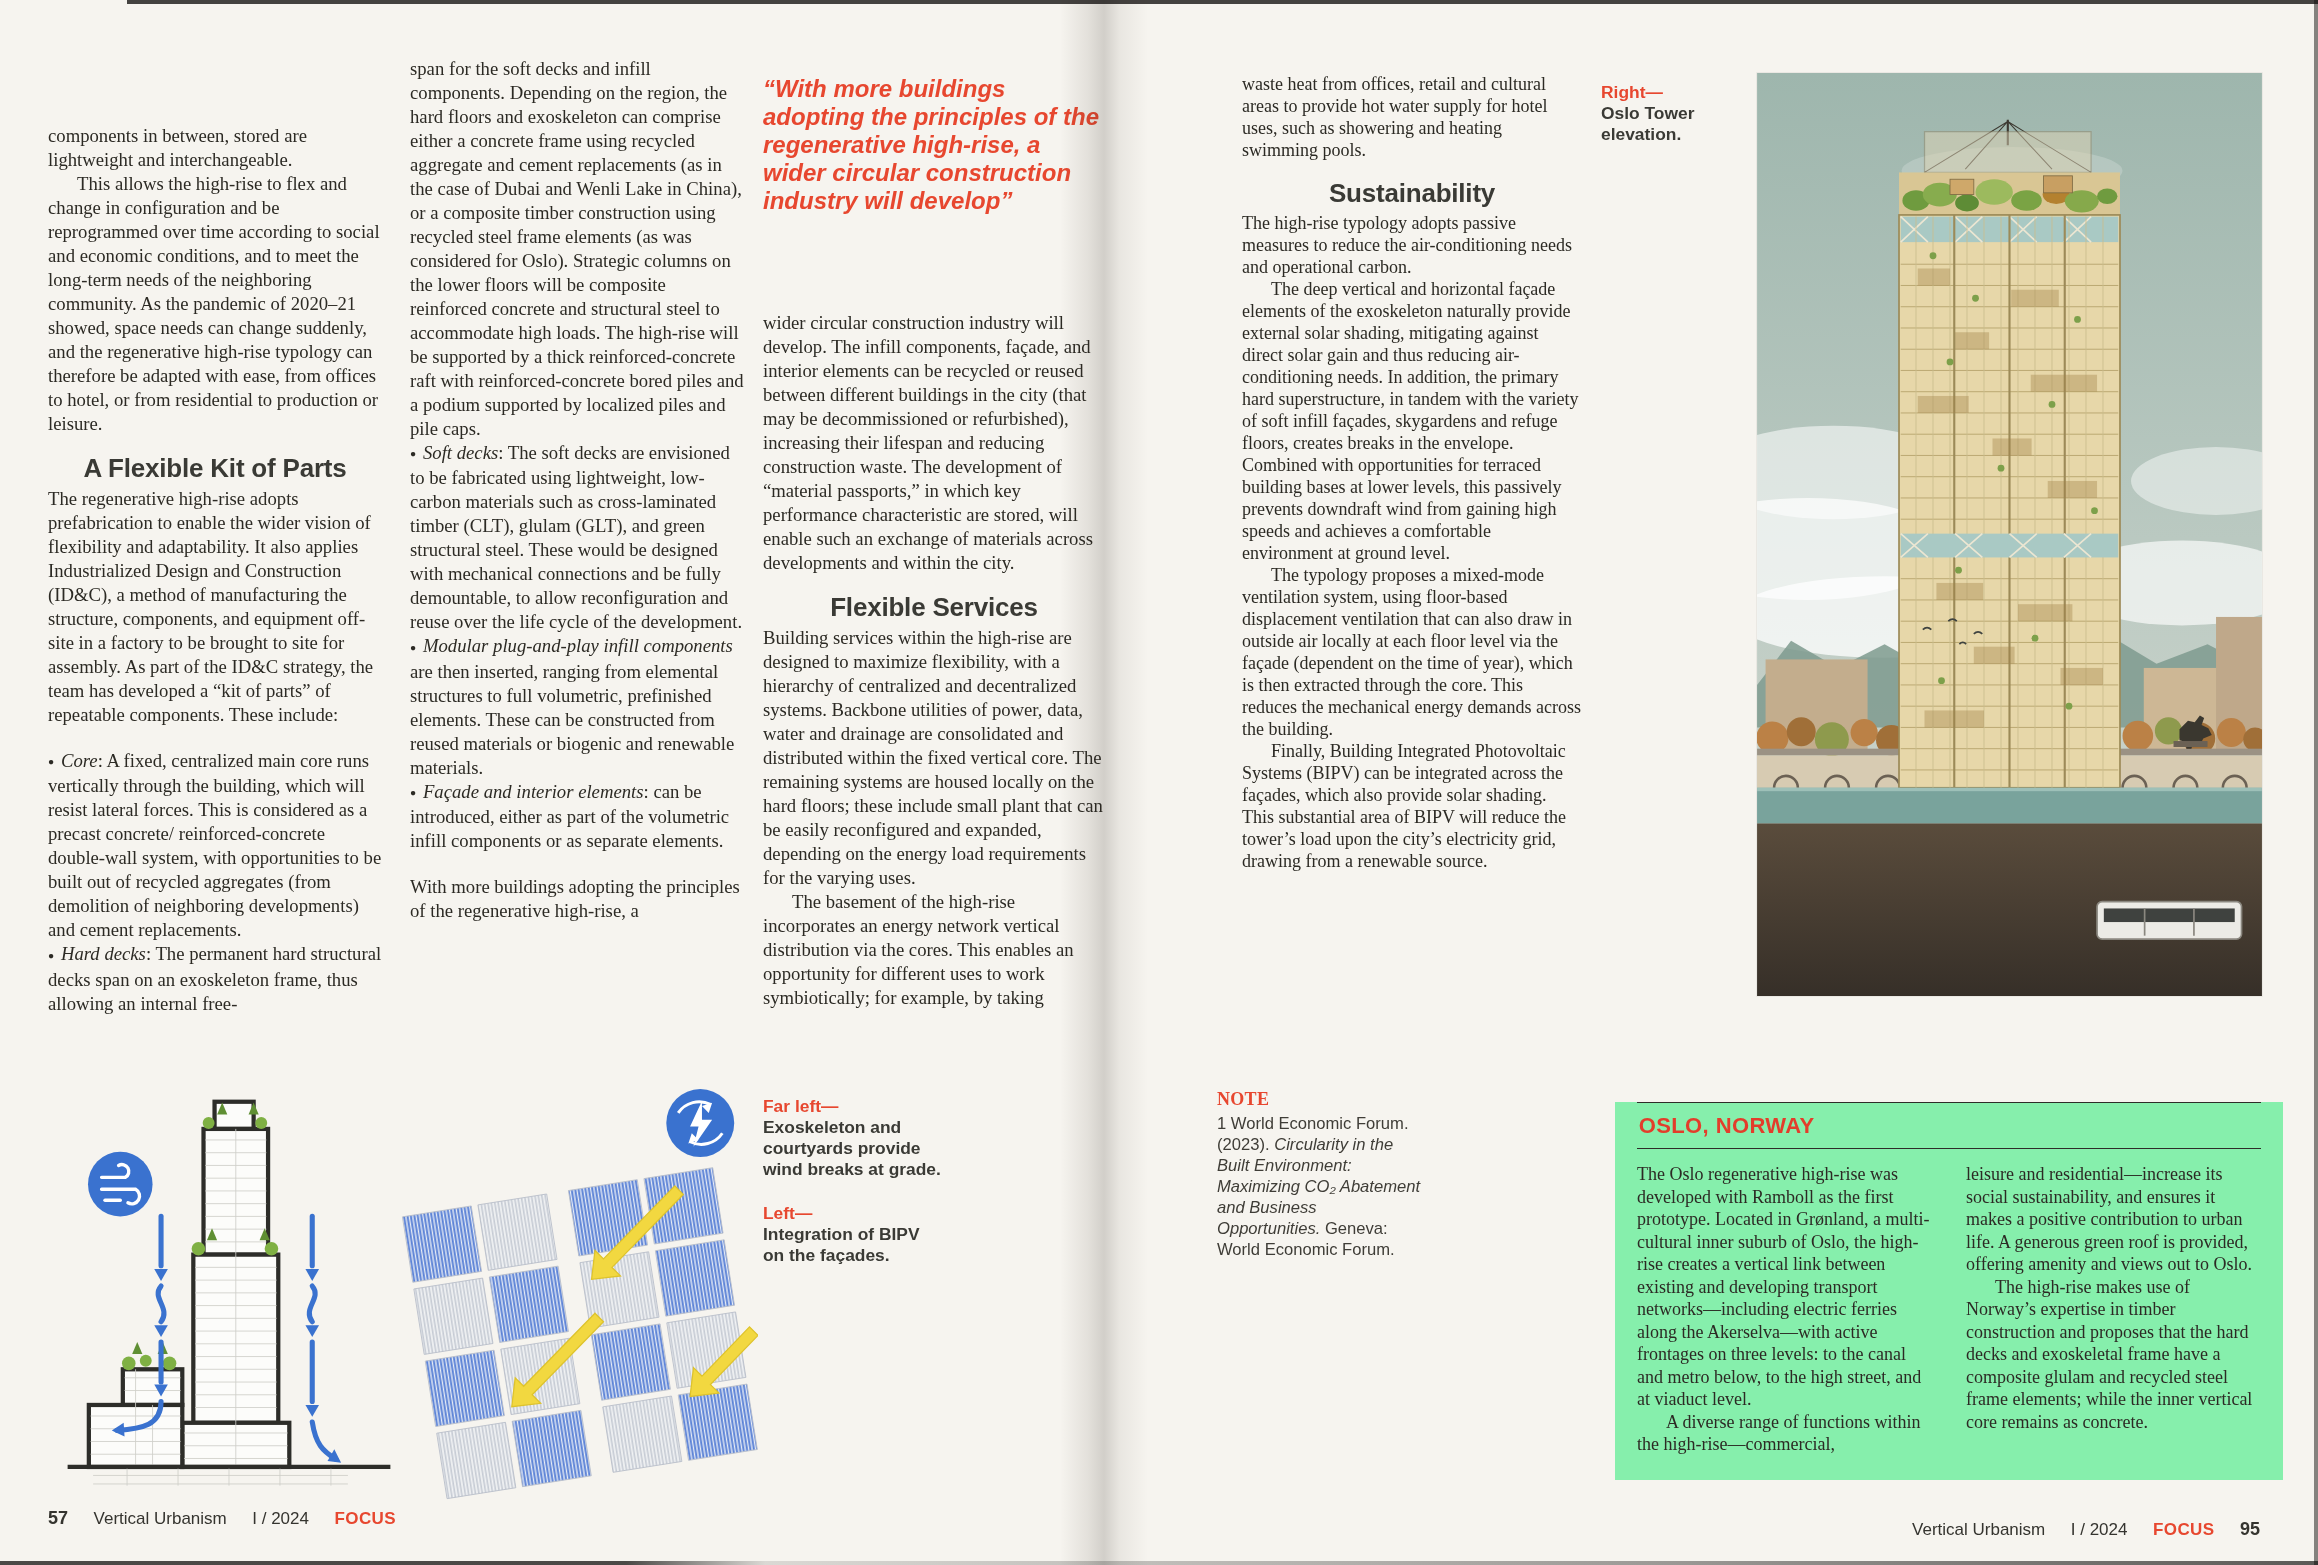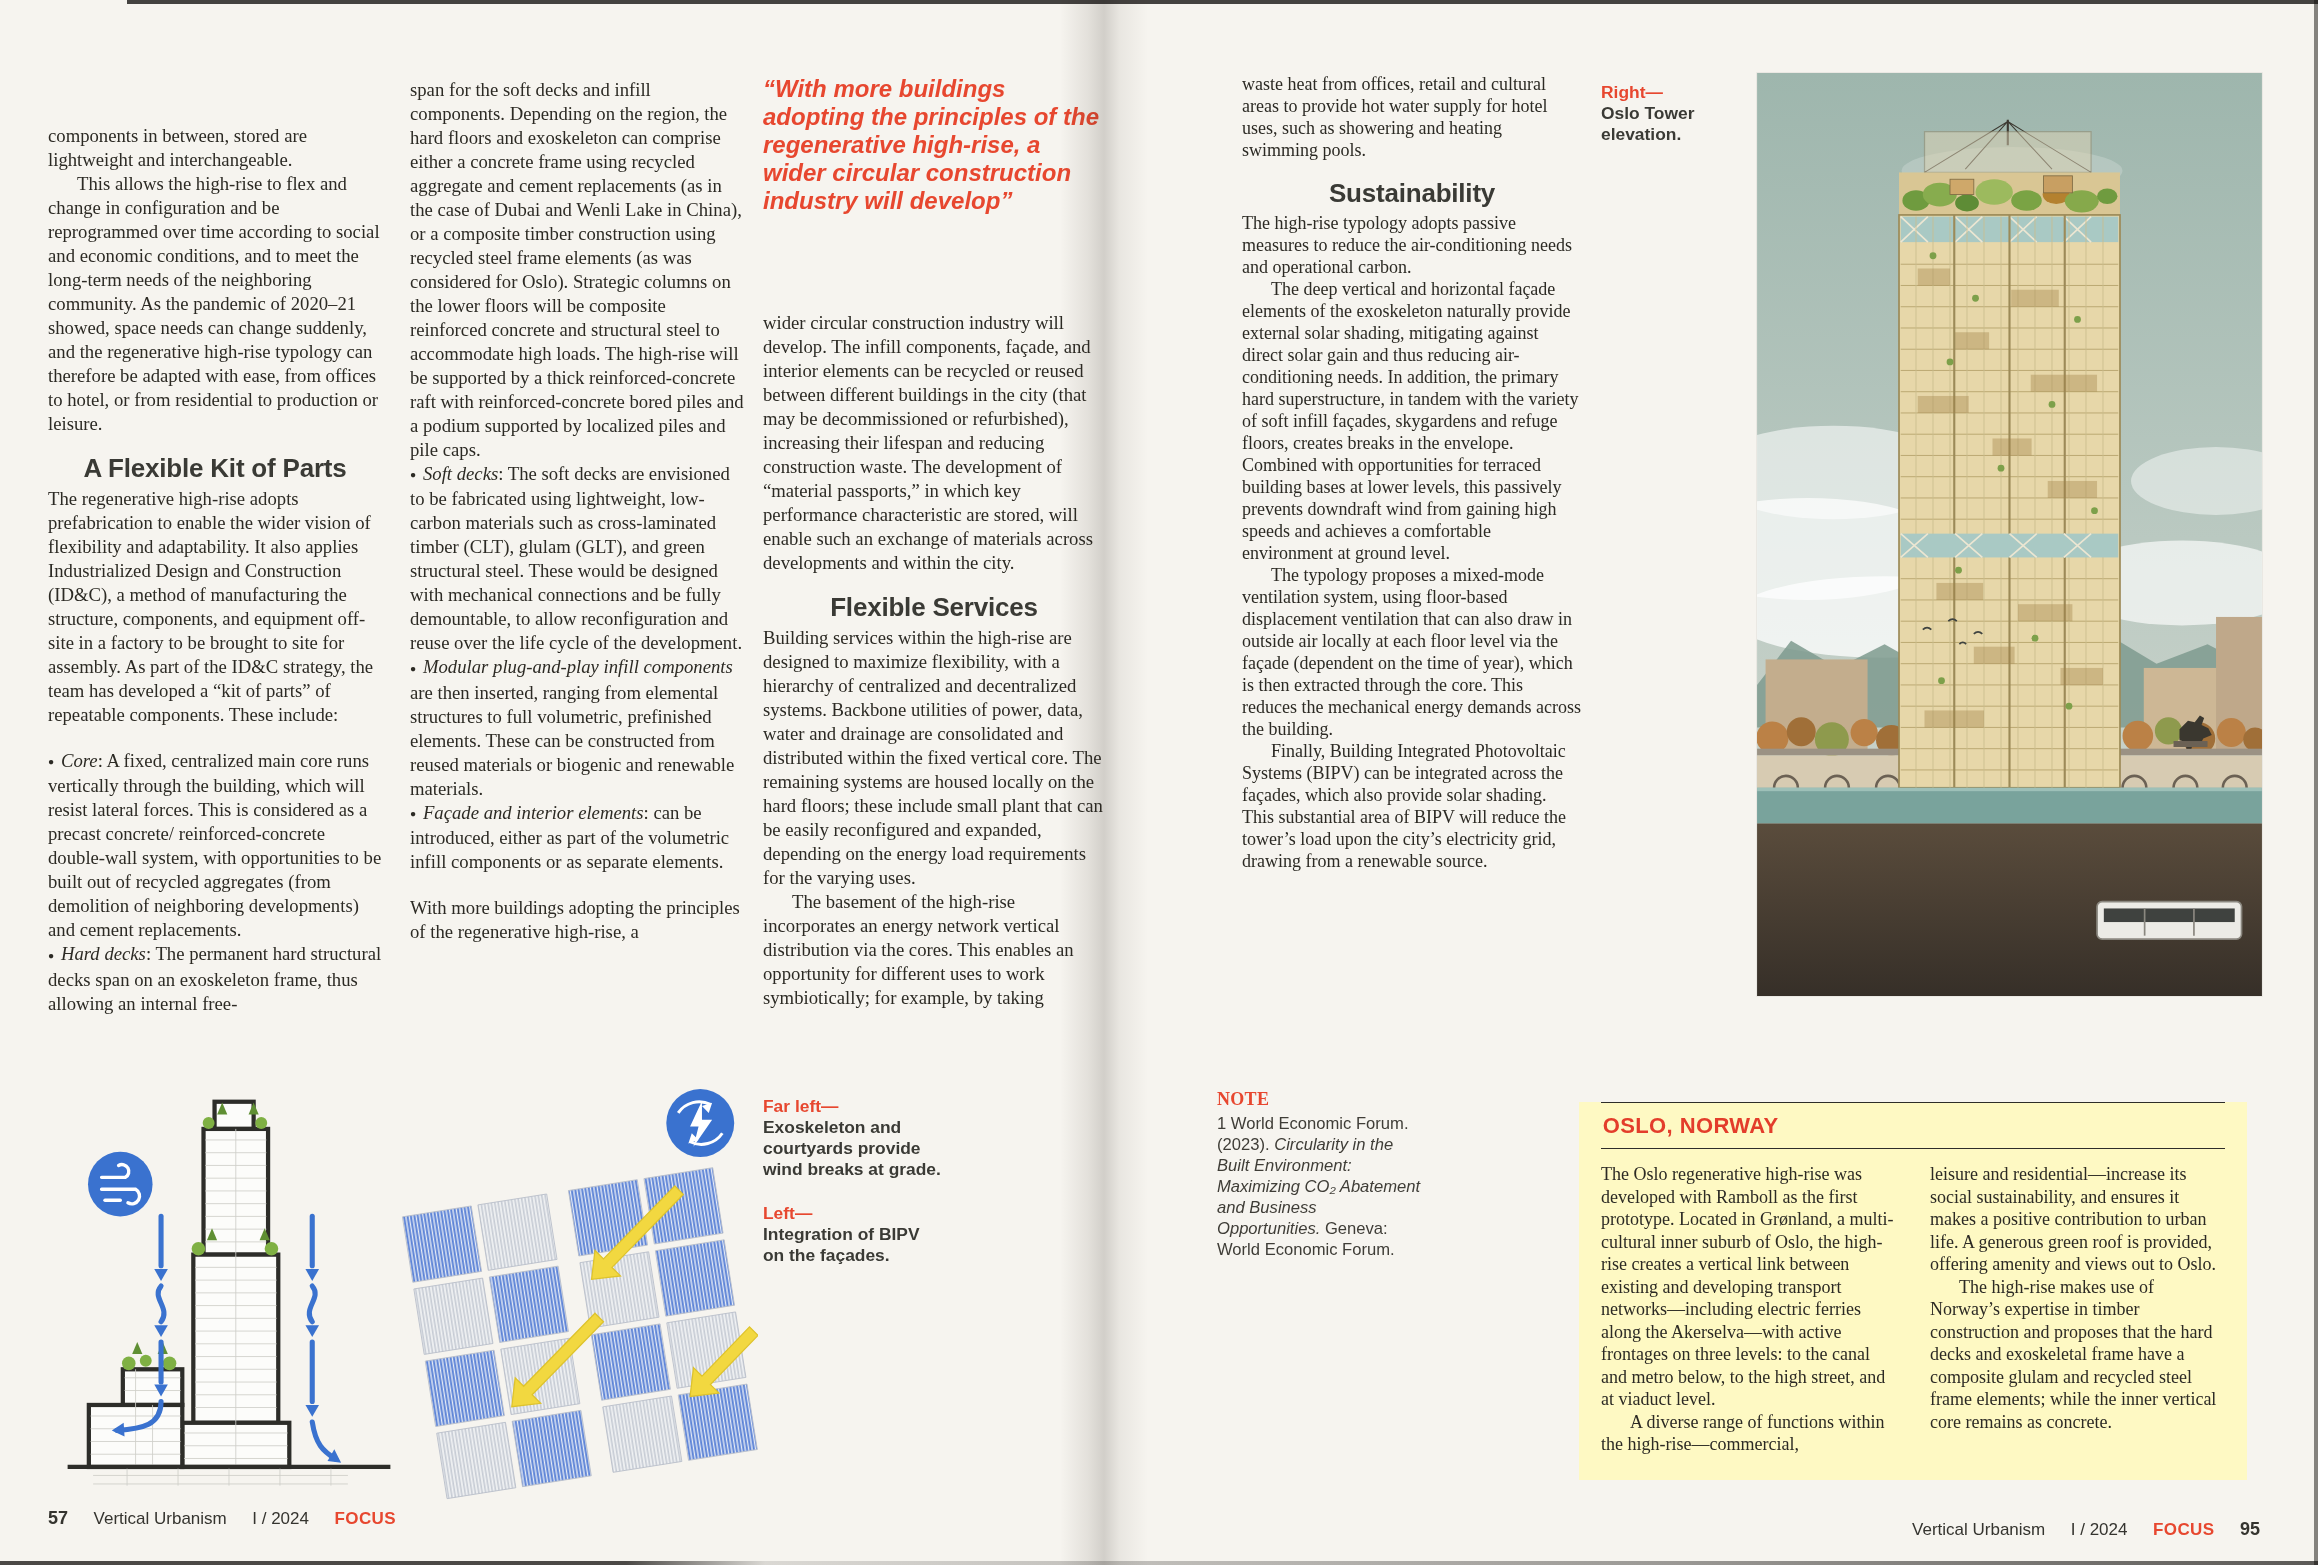--- a/index.html
+++ b/index.html
@@ -36,22 +36,22 @@
   .cap-label { display:block; color:#e7472f; }
 
   
   .note { position:absolute; left:1217px; top:1089px; width:206px;
     font-family:"Liberation Sans", sans-serif; color:#3f3d37; }
   .note-heading { color:#e7472f; font-weight:bold; font-size:18px; margin:0 0 3.4px 0; letter-spacing:0.3px;font-family:Liberation Serif, serif; }
   .note-body { font-size:16.6px; line-height:21px; margin:0; }
   .note-body em { font-style:italic; }
 
   
-  .oslo-box { position:absolute; left:1579px; top:1102px; width:668px; box-sizing:border-box;
-    background:#fef9c3; padding:0 22px 24px 22px; }
+  .oslo-box { position:absolute; left:1615px; top:1102px; width:668px; box-sizing:border-box;
+    background:#86efac; padding:0 22px 24px 22px; }
   .oslo-rule { border:none; border-top:1.7px solid #2e2d29; margin:0; }
   .oslo-title { font-family:"Liberation Sans", sans-serif; font-weight:bold; font-size:22px;
     color:#e33d2b; letter-spacing:0.4px; margin:0; padding:10.2px 1.7px 9.3px 1.7px; }
   .oslo-cols { display:flex; gap:34px; padding-top:13.6px; }
   .oslo-col { flex:1; font-family:"Liberation Serif", serif; font-size:18px; line-height:22.5px; color:#2c2a24; }
 
   
   .footer { position:absolute; font-family:"Liberation Sans", sans-serif; font-size:17px; color:#35342f;
     display:flex; align-items:baseline; gap:25.5px; white-space:nowrap; }
   .footer .pagenum { font-weight:bold; font-size:18px; }
@@ -80,21 +80,21 @@
 
   <div class="serif-col" style="left:48px; top:124px; width:334px;">
       <p class="body-p">components in between, stored are lightweight and interchangeable.</p>
       <p class="body-p indent">This allows the high-rise to flex and change in configuration and be reprogrammed over time according to social and economic conditions, and to meet the long-term needs of the neighboring community. As the pandemic of 2020–21 showed, space needs can change suddenly, and the regenerative high-rise typology can therefore be adapted with ease, from offices to hotel, or from residential to production or leisure.</p>
       <h3 class="col-heading">A Flexible Kit of Parts</h3>
       <p class="body-p">The regenerative high-rise adopts prefabrication to enable the wider vision of flexibility and adaptability. It also applies Industrialized Design and Construction (ID&amp;C), a method of manufacturing the structure, components, and equipment off-site in a factory to be brought to site for assembly. As part of the ID&amp;C strategy, the team has developed a “kit of parts” of repeatable components. These include:</p>
       <p class="body-p bullet gap"><span class="bdot">●</span><em>Core</em>: A fixed, centralized main core runs vertically through the building, which will resist lateral forces. This is considered as a precast concrete/ reinforced-concrete double-wall system, with opportunities to be built out of recycled aggregates (from demolition of neighboring developments) and cement replacements.</p>
       <p class="body-p bullet"><span class="bdot">●</span><em>Hard decks</em>: The permanent hard structural decks span on an exoskeleton frame, thus allowing an internal free-</p>
     </div>
 
-  <div class="serif-col" style="left:410px; top:78px; width:334px;">
+  <div class="serif-col" style="left:410px; top:57px; width:334px;">
       <p class="body-p">span for the soft decks and infill components. Depending on the region, the hard floors and exoskeleton can comprise either a concrete frame using recycled aggregate and cement replacements (as in the case of Dubai and Wenli Lake in China), or a composite timber construction using recycled steel frame elements (as was considered for Oslo). Strategic columns on the lower floors will be composite reinforced concrete and structural steel to accommodate high loads. The high-rise will be supported by a thick reinforced-concrete raft with reinforced-concrete bored piles and a podium supported by localized piles and pile caps.</p>
       <p class="body-p bullet"><span class="bdot">●</span><em>Soft decks</em>: The soft decks are envisioned to be fabricated using lightweight, low-carbon materials such as cross-laminated timber (CLT), glulam (GLT), and green structural steel. These would be designed with mechanical connections and be fully demountable, to allow reconfiguration and reuse over the life cycle of the development.</p>
       <p class="body-p bullet"><span class="bdot">●</span><em>Modular plug-and-play infill components</em> are then inserted, ranging from elemental structures to full volumetric, prefinished elements. These can be constructed from reused materials or biogenic and renewable materials.</p>
       <p class="body-p bullet"><span class="bdot">●</span><em>Façade and interior elements</em>: can be introduced, either as part of the volumetric infill components or as separate elements.</p>
       <p class="body-p gap">With more buildings adopting the principles of the regenerative high-rise, a</p>
     </div>
 
   <div class="pull-quote">“With more buildings adopting the principles of the regenerative high-rise, a wider circular construction industry will develop”</div>
 
   <div class="serif-col" style="left:763px; top:311px; width:342px;">

